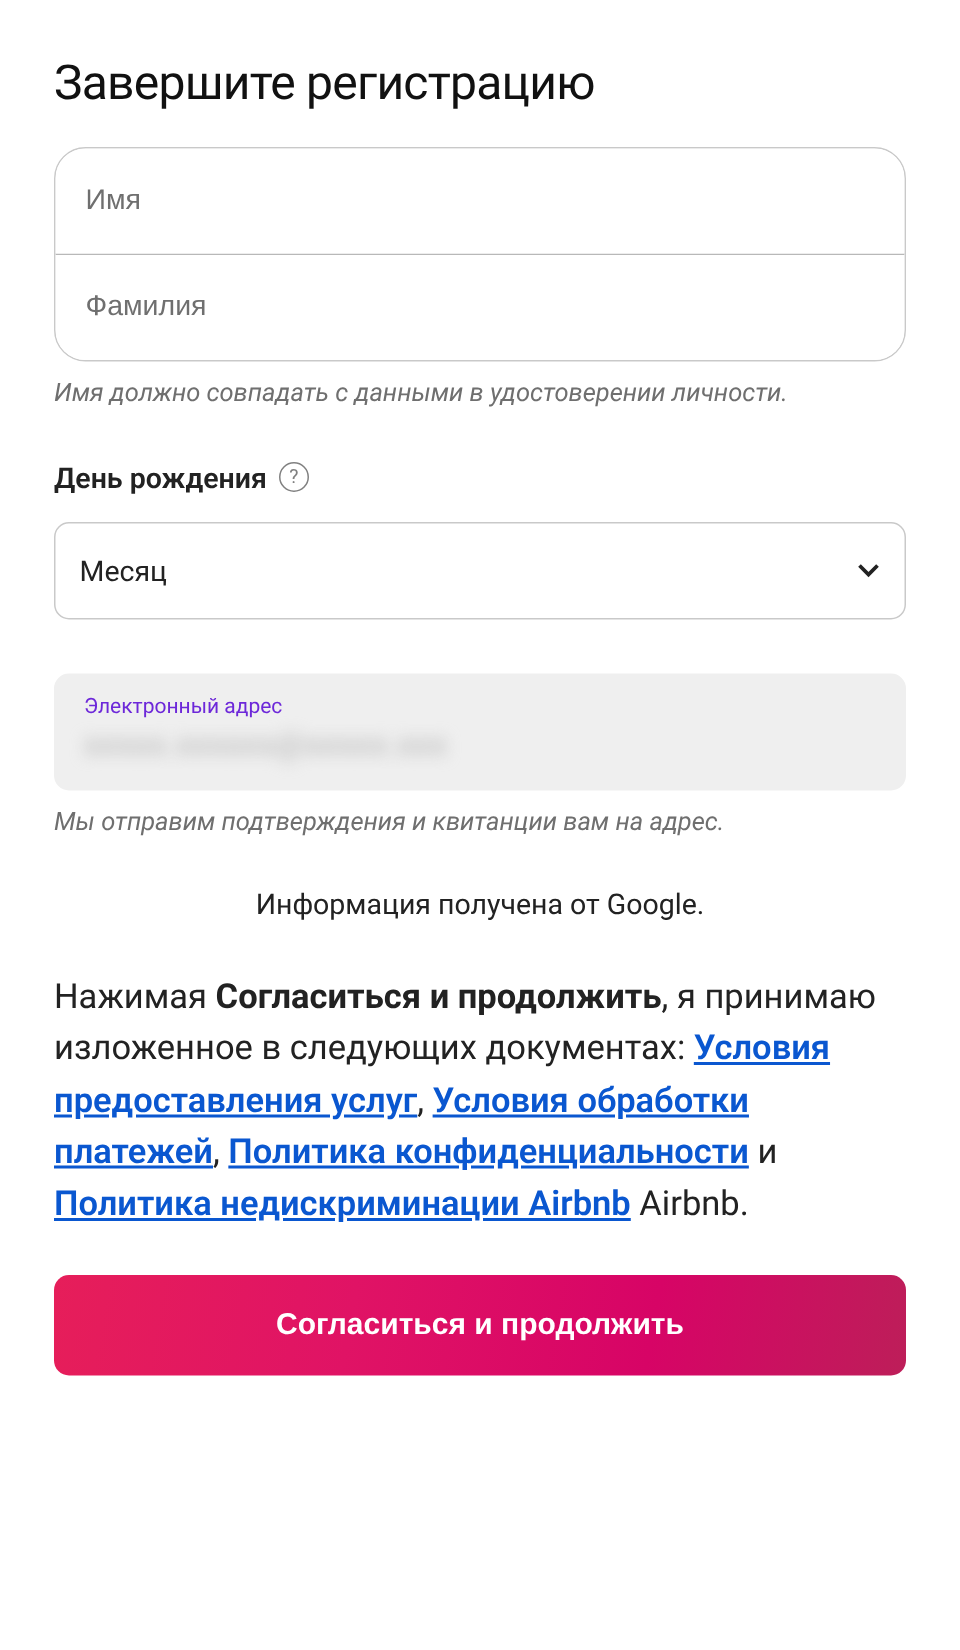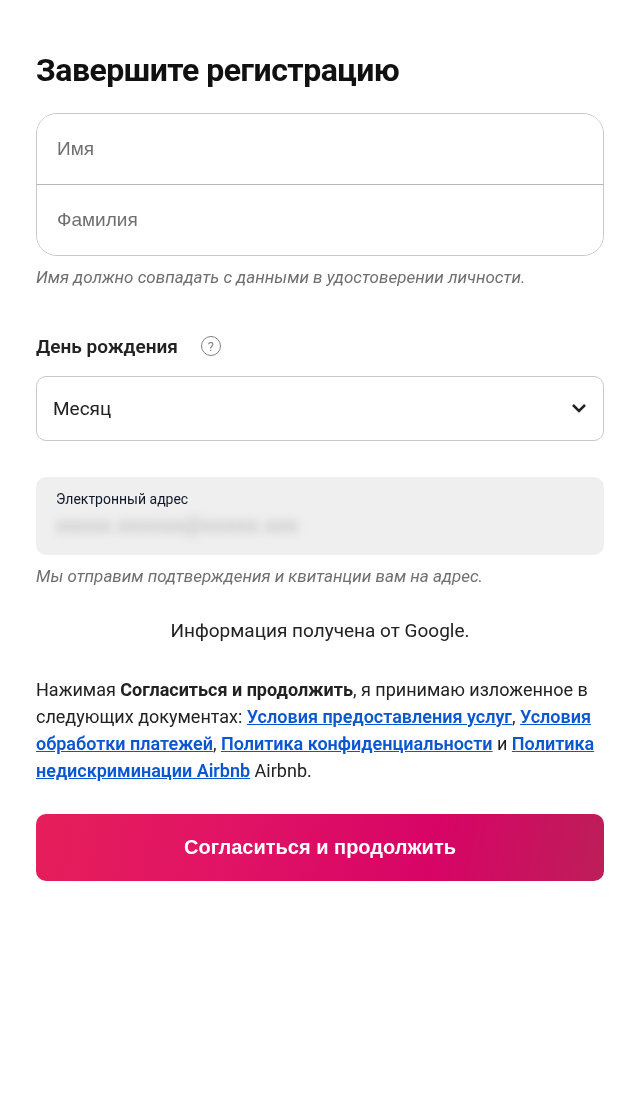--- a/index.html
+++ b/index.html
@@ -5,25 +5,24 @@
   * { box-sizing: border-box; margin: 0; padding: 0; }
   body {
     font-family: -apple-system, BlinkMacSystemFont, "Segoe UI", Roboto, Helvetica, Arial, sans-serif;
     width: 640px;
     background: #fff;
     color: #222;
     padding: 36px;
   }
   .title {
     font-size: 32px;
-    font-weight: 700;
+    font-weight: 400;
     letter-spacing: -0.5px;
     margin-bottom: 24px;
     color: #111;
-    margin-top: 15px;
   }
   .name-group {
     border: 1px solid #c9c9c9;
     border-radius: 21px;
     overflow: hidden;
   }
   .name-input {
     width: 100%;
     border: none;
     padding: 24px 20px;
@@ -37,22 +36,22 @@
   .hint {
     color: #6f6f6f;
     font-size: 17px;
     line-height: 1.4;
     margin-top: 10px;
     font-style: italic;
   }
   .section-label-row {
     display: flex;
     align-items: center;
-    gap: 23px;
-    margin-top: 45px;
+    gap: 8px;
+    margin-top: 32px;
     margin-bottom: 18px;
   }
   .section-label {
     font-size: 19px;
     font-weight: 600;
     color: #222;
   }
   .help-icon {
     width: 20px; height: 20px;
     border: 1.2px solid #808080;
@@ -88,40 +87,40 @@
   }
   .chevron svg { display: block; stroke: #222; stroke-width: 2.5; fill: none; }
   .email-box {
     margin-top: 36px;
     background: #efefef;
     border-radius: 10px;
     padding: 14px 20px 18px 20px;
   }
   .email-label {
     font-size: 14px;
-    color: #0f172a;
+    color: #6d28d9;
     margin-bottom: 6px;
   }
   .email-value {
     font-size: 21px;
     color: #bdbdbd;
     filter: blur(5px);
     user-select: none;
     letter-spacing: 0.5px;
     font-weight: 500;
   }
   .info-center {
     text-align: center;
     font-size: 19px;
     color: #222;
     margin-top: 30px;
     margin-bottom: 34px;
   }
   .legal {
-    font-size: 18px;
+    font-size: 23px;
     line-height: 1.5;
     color: #222;
     margin-bottom: 30px;
   }
   .legal a {
     color: #0a57d0;
     text-decoration: underline;
     font-weight: 600;
   }
   .legal b { font-weight: 700; }

